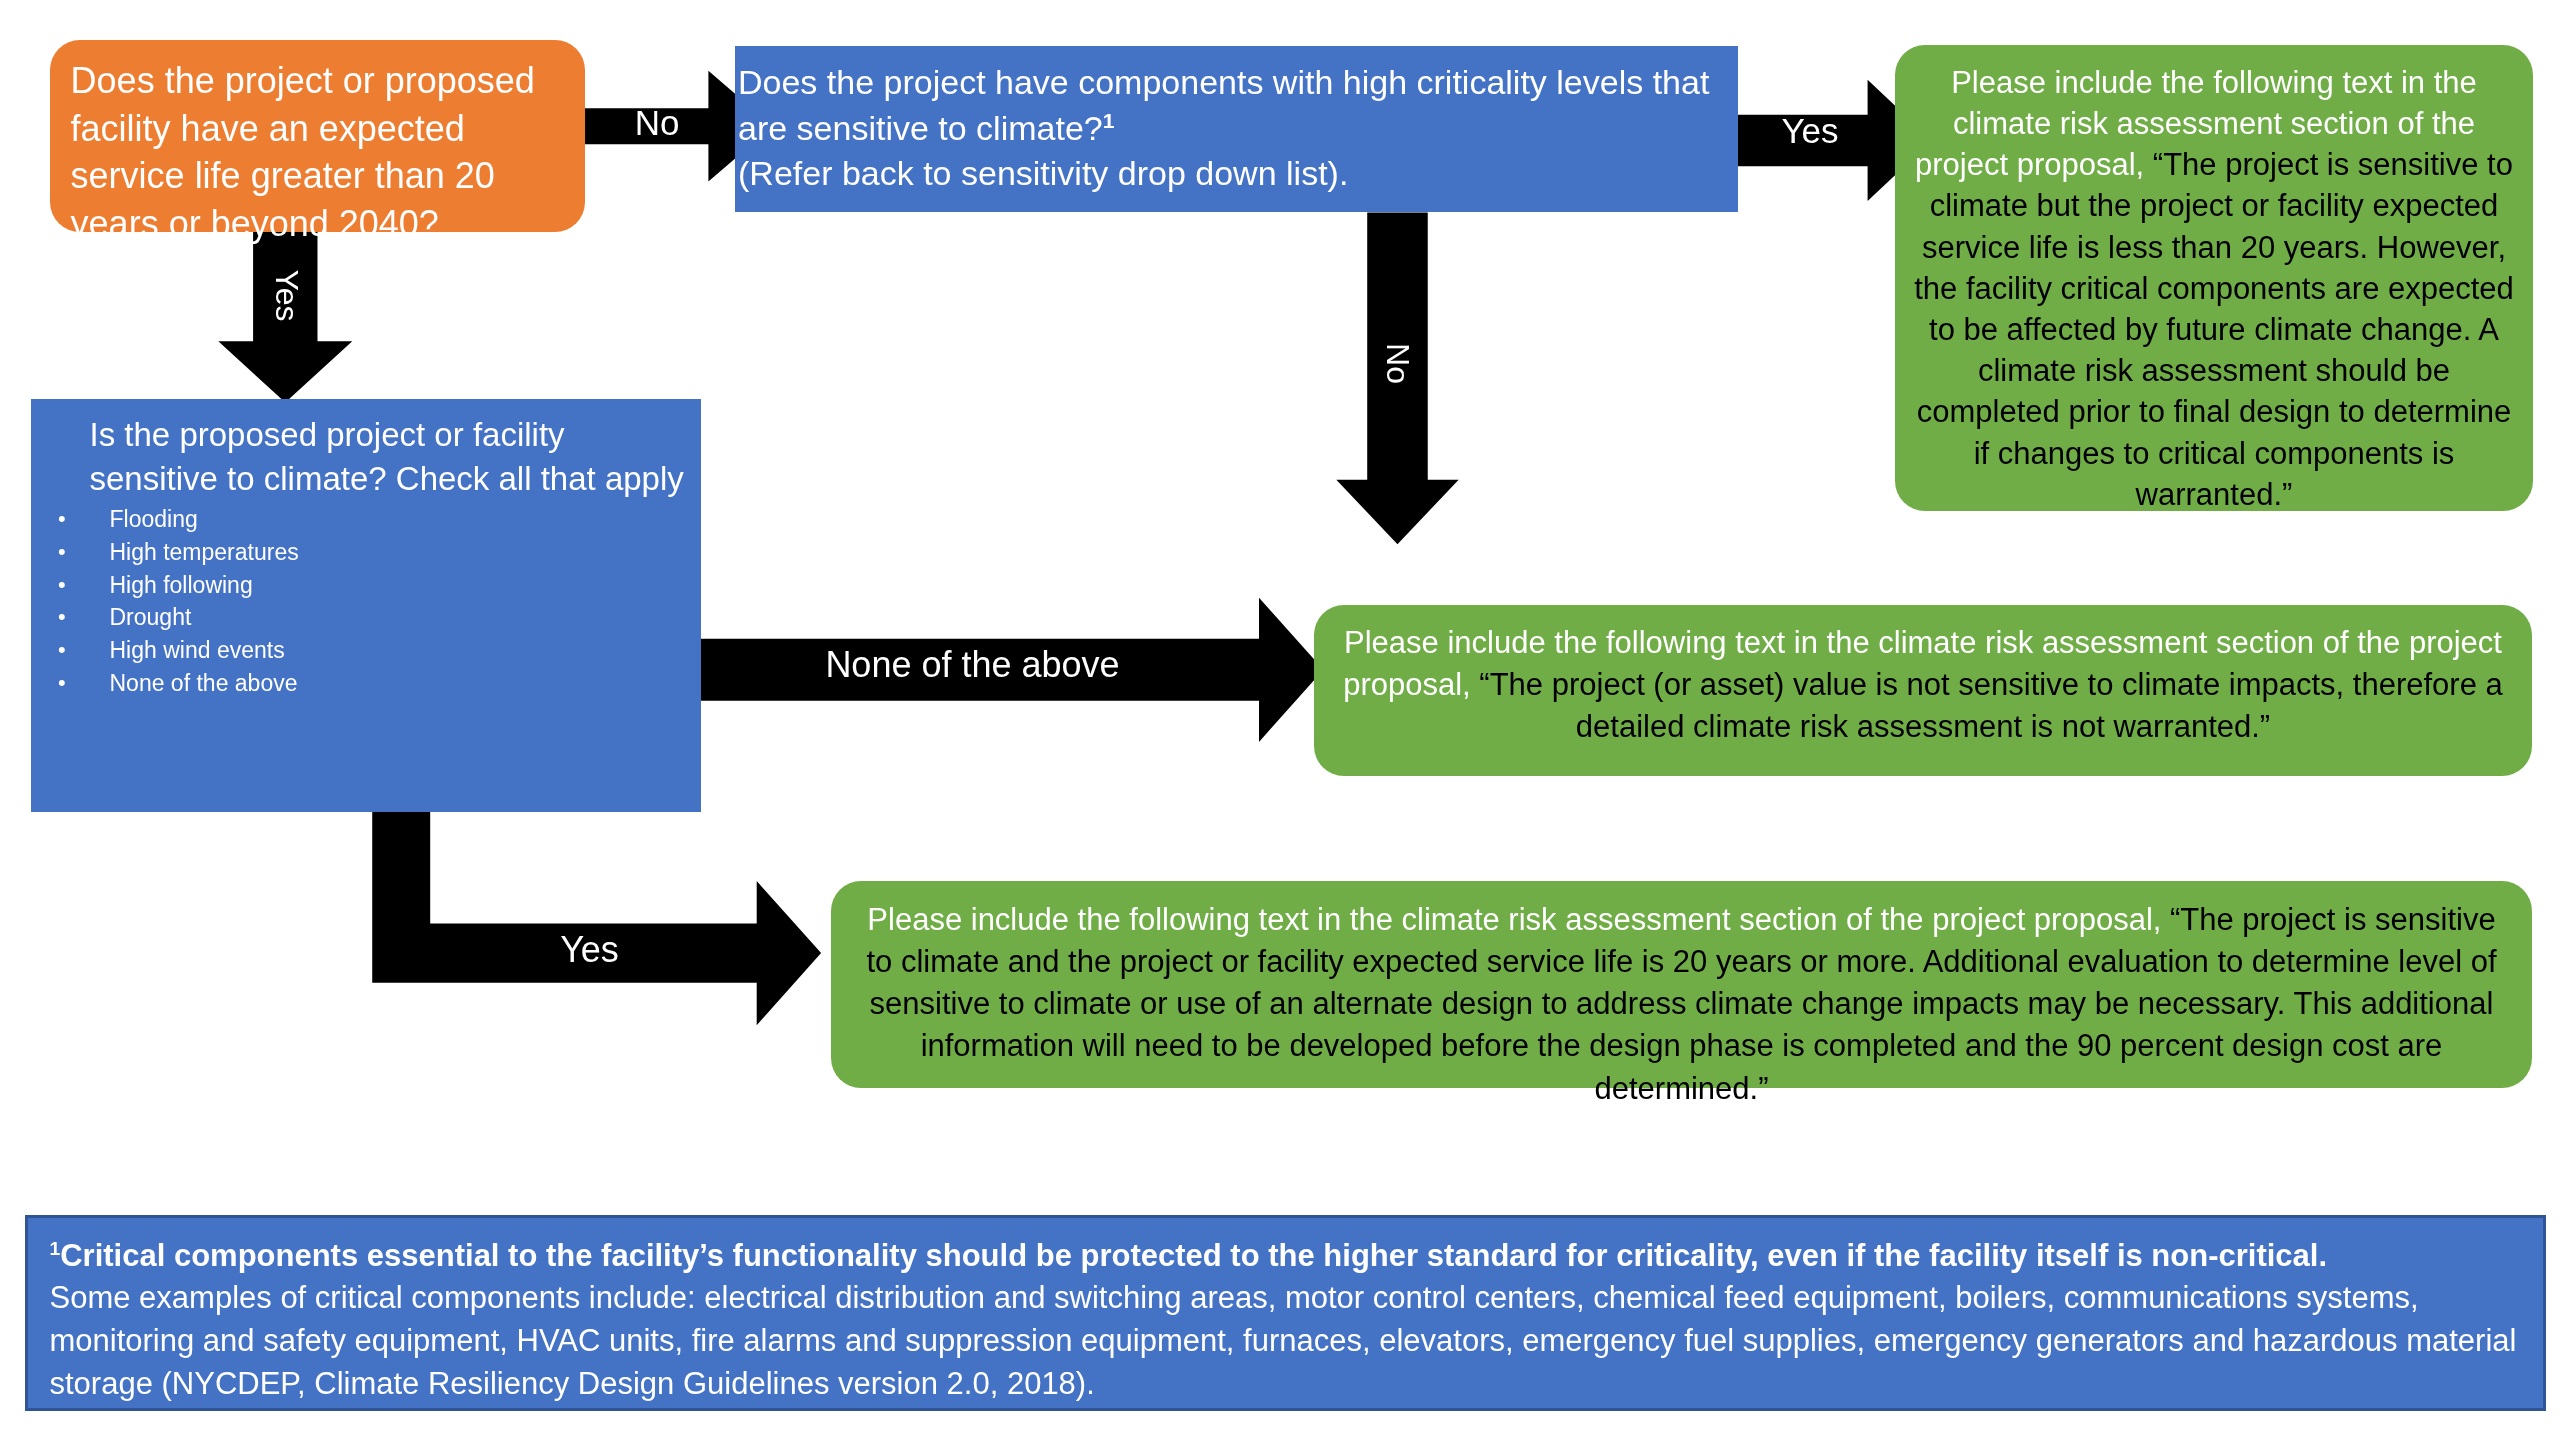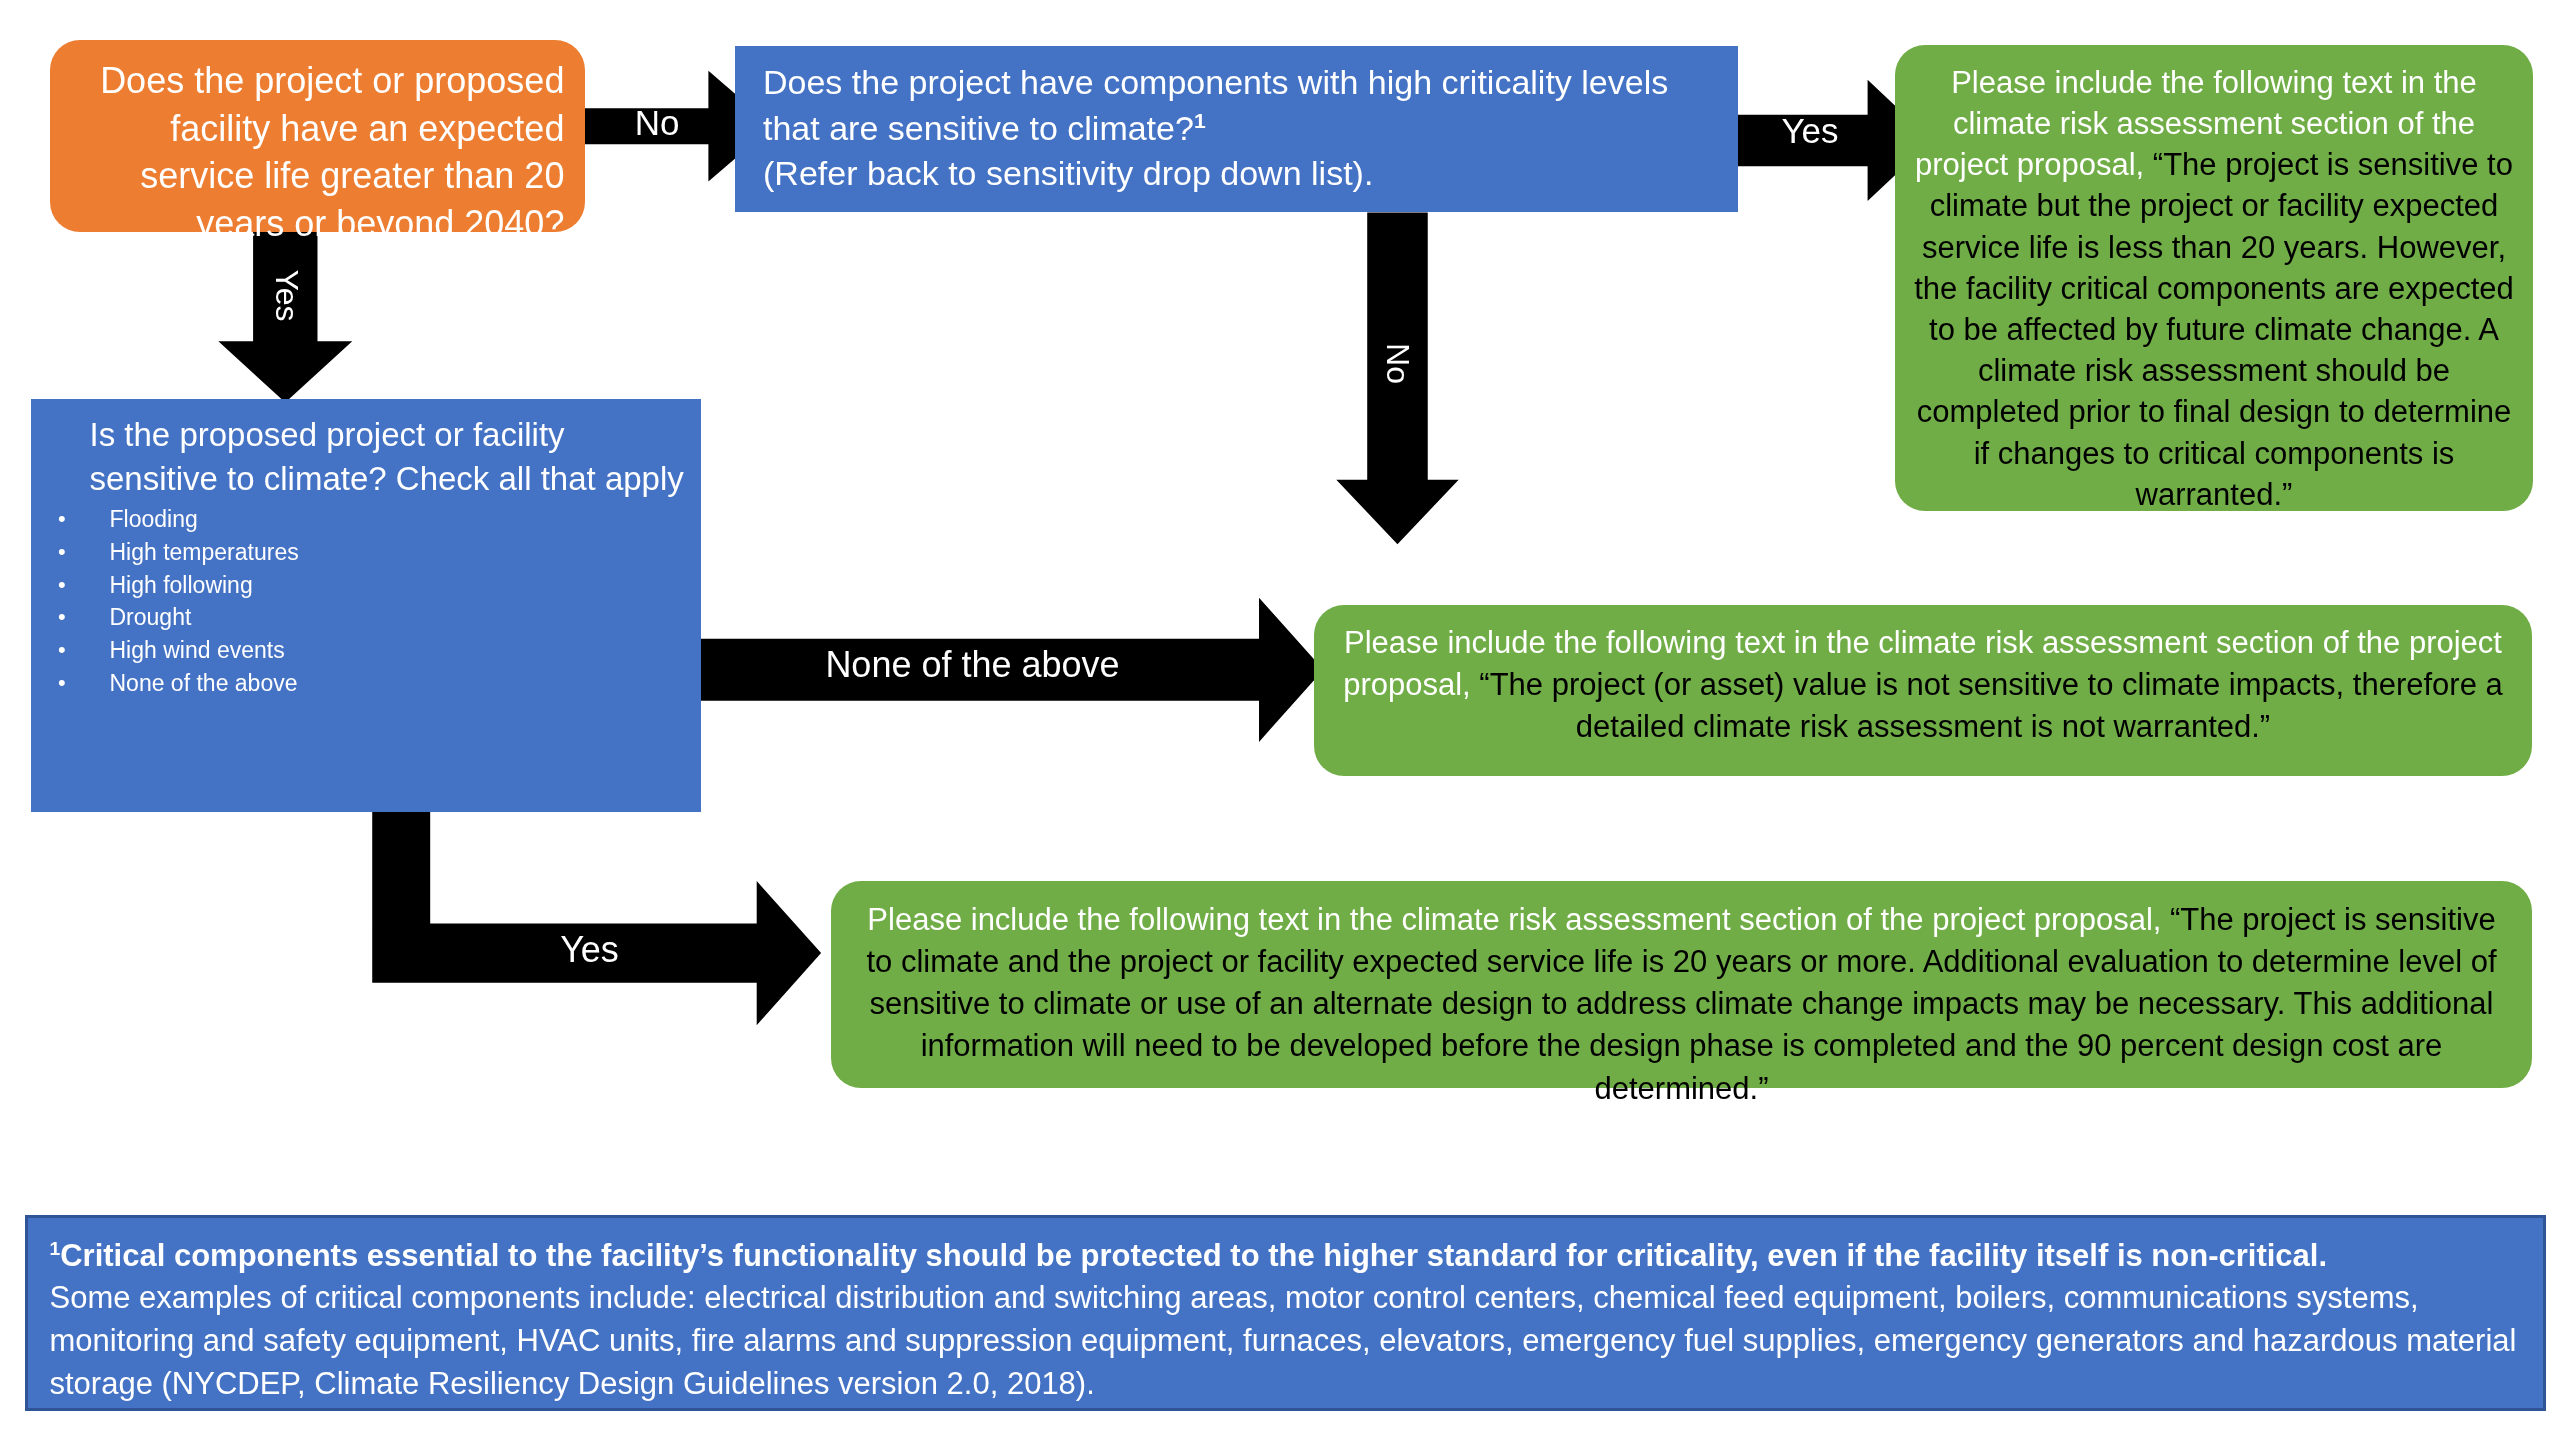--- a/index.html
+++ b/index.html
@@ -23,21 +23,20 @@
   }
   .node {
     position: absolute;
     box-sizing: border-box;
     color: #ffffff;
     line-height: 1.30;
   }
   .node-orange {
     background: #ED7D31;
     border-radius: 30px;
-    text-align: right;
   }
   .node-blue {
     background: #4472C4;
   }
   .node-green {
     background: #70AD47;
     border-radius: 30px;
     text-align: center;
   }
   .node-footnote {
@@ -121,21 +120,21 @@
   <div class="arrow-label rot90" style="left:1349px; top:345px; width:97px; font-size:32px;">No</div>
 
   <div class="arrow-label" style="left:773px; top:644px; width:399px; font-size:36px;">None of the above</div>
 
   <div class="arrow-label" style="left:509px; top:929px; width:161px; font-size:36px;">Yes</div>
 
   <div class="node node-orange" style="left:50px; top:40px; width:535px; height:192px; padding:16.7px 20.6px;">
     <span class="txt white" style="position:static; font-size:36px; line-height:1.33;">Does the project or proposed facility have an expected service life greater than 20 years or beyond 2040?</span>
   </div>
 
-  <div class="node node-blue" style="left:735px; top:46px; width:1003px; height:166px; padding:14px 28px;">
+  <div class="node node-blue" style="left:735px; top:46px; width:1003px; height:166px; padding:14px 3px;">
     <div style="font-size:34px; line-height:1.34;">
       <span class="white">Does the project have components with high criticality levels that are sensitive to climate?</span><sup class="white" style="font-size:0.62em; font-weight:bold;">1</sup>
     </div>
     <div class="white" style="font-size:34px; line-height:1.34;">(Refer back to sensitivity drop down list).</div>
   </div>
 
   <div class="node node-blue" style="left:31px; top:399px; width:670px; height:413px; padding:14px 15.5px;">
     <div class="white" style="font-size:33px; line-height:1.33;margin-left:43px;">Is the proposed project or facility sensitive to climate? Check all that apply</div>
     <ul class="bullets" style="font-size:23px; line-height:1.42; margin-top:2.6px;">
       <li><span>Flooding</span></li>

